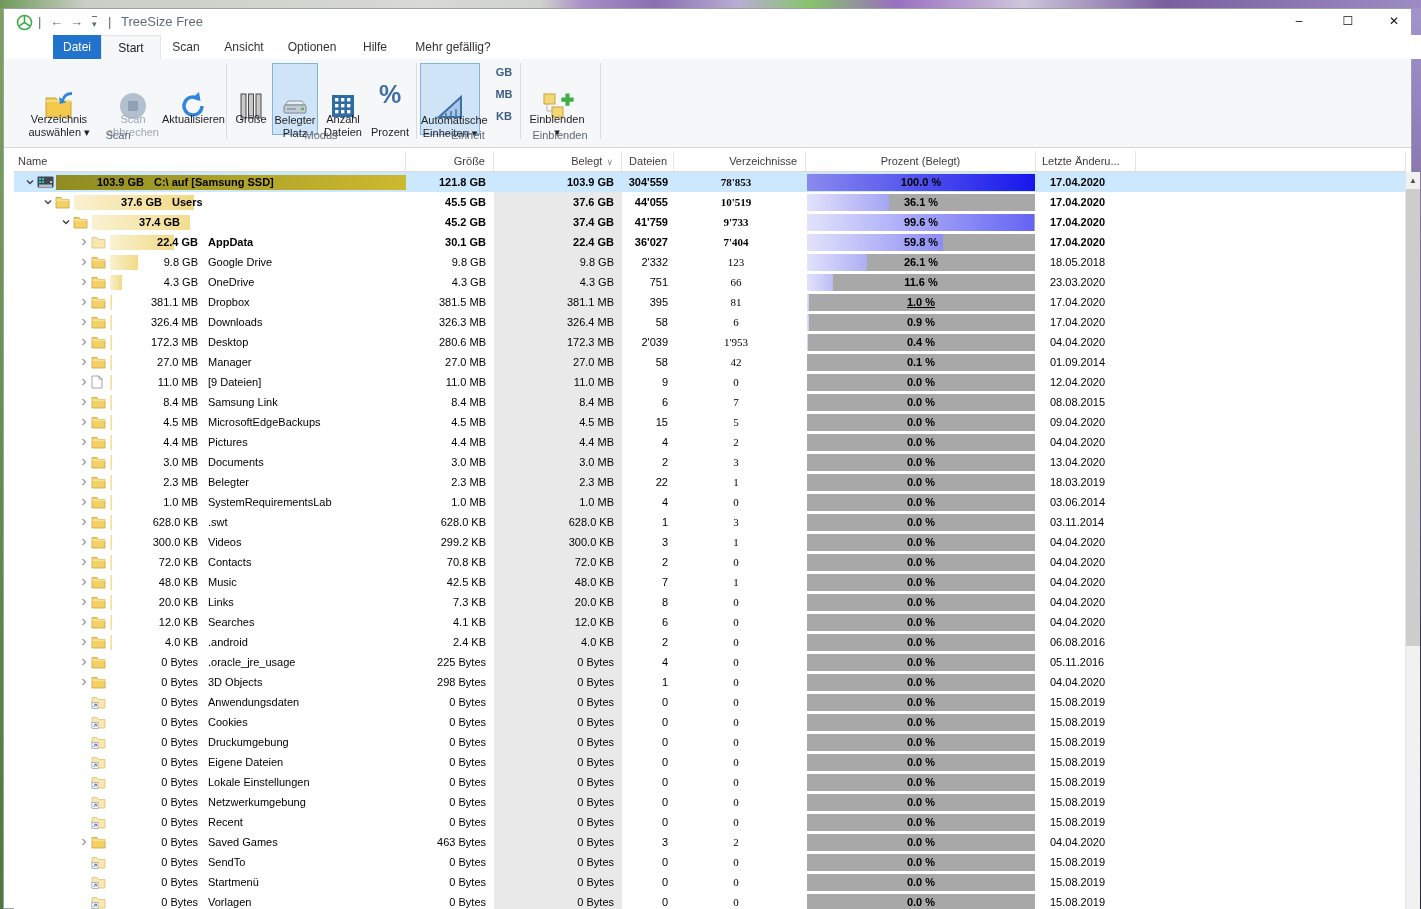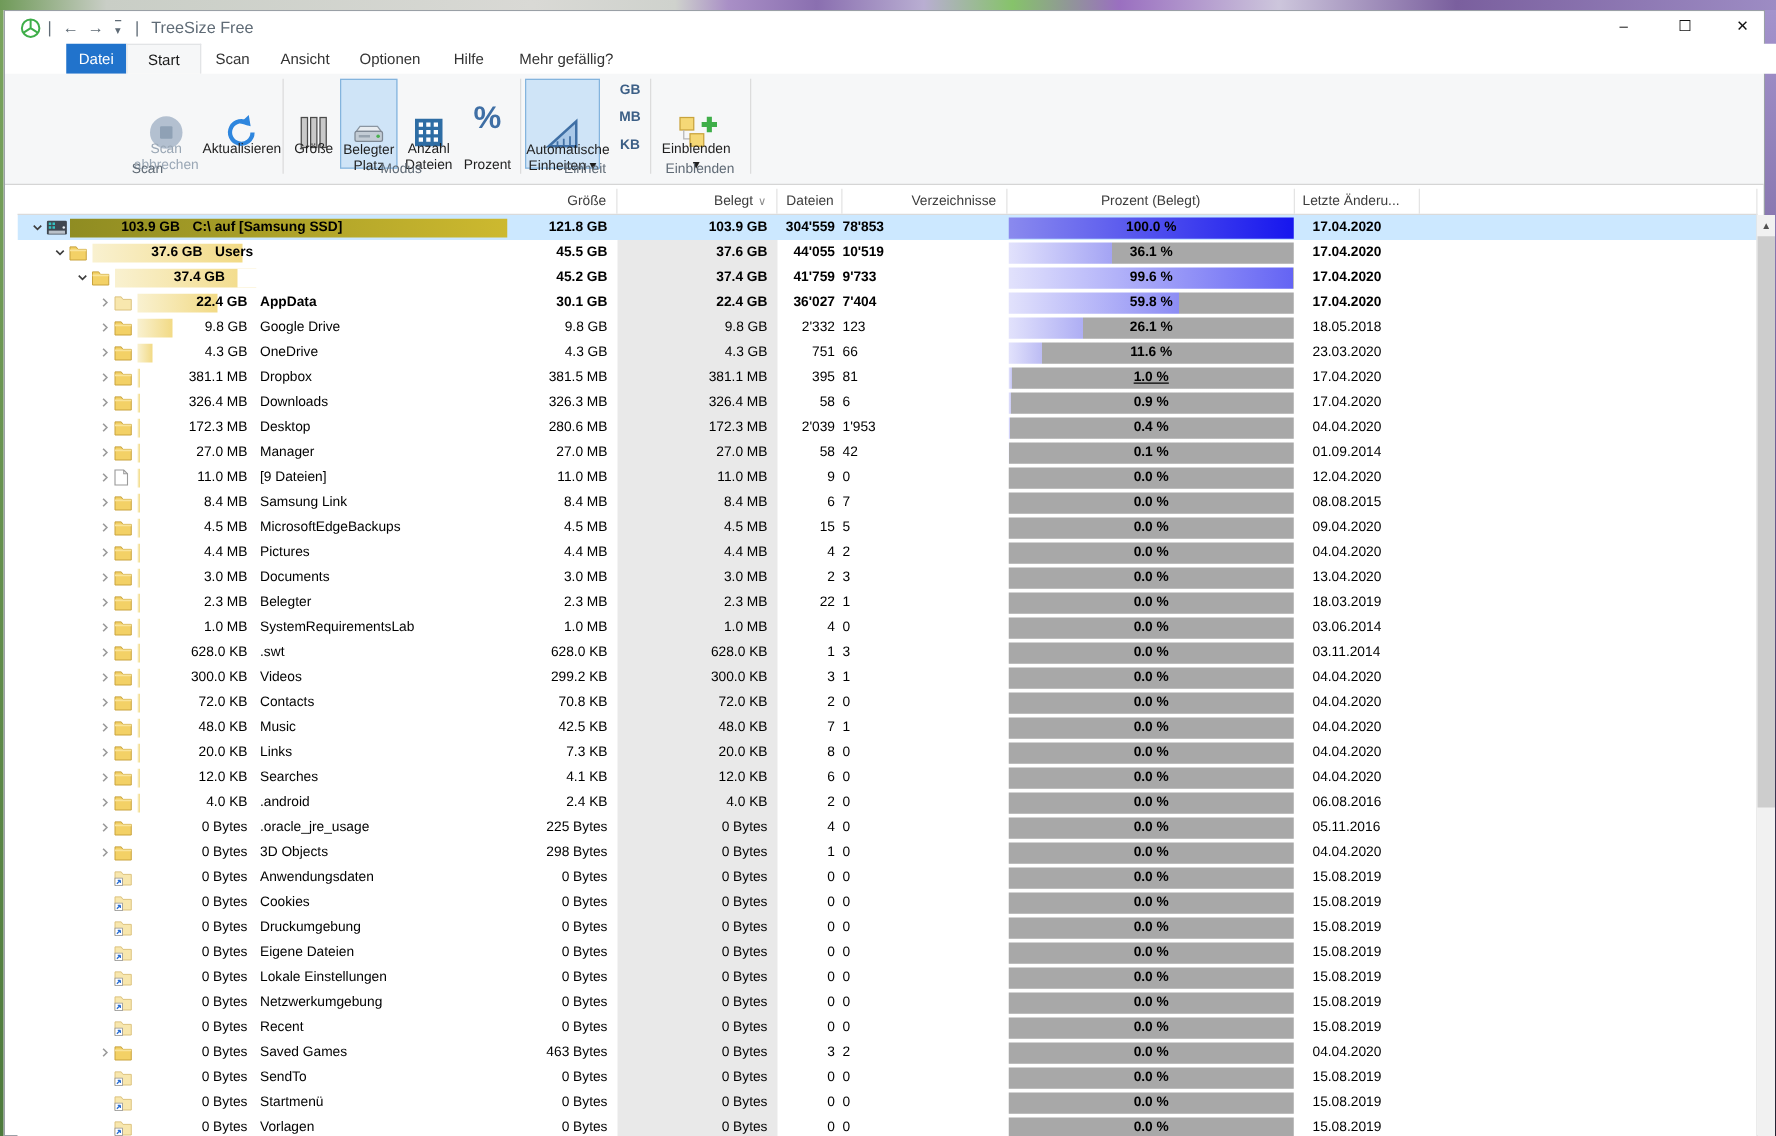--- a/index.html
+++ b/index.html
@@ -48,21 +48,21 @@
   .rows{position:absolute;left:10px;top:163px;width:1392px;height:738px;overflow:hidden;background:#fff;}
   .row{position:relative;width:100%;height:20px;font-size:11px;color:#000;}
   .row.b{font-weight:700;}
   .row.sel{background:#cce8ff;}
   .cell{position:absolute;top:0;height:20px;line-height:20px;box-sizing:border-box;white-space:nowrap;overflow:hidden;}
   .c-name{left:0;width:392px;display:flex;align-items:center;}
   .c-g{left:392px;width:88px;text-align:right;padding-right:8px;}
   .c-b{left:480px;width:128px;text-align:right;padding-right:8px;background:#e9e9e9;}
   .row.sel .c-b{background:transparent;}
   .c-f{left:608px;width:52px;text-align:right;padding-right:6px;}
-  .c-v{left:660px;width:132px;text-align:left;padding-right:8px;}
+  .c-v{left:660px;width:132px;text-align:center;padding-right:8px;font-family:Liberation Serif, serif;}
   .c-p{left:792px;width:230px;}
   .c-d{left:1022px;width:100px;padding-left:14px;}
   .pbar{position:absolute;left:1px;right:1px;top:1.5px;height:17px;text-align:center;line-height:17px;font-weight:700;font-size:11px;color:#000;}
   .exp{width:15px;flex:0 0 15px;display:flex;align-items:center;justify-content:center;z-index:1;}
   .ficon{width:19px;flex:0 0 19px;display:flex;align-items:center;z-index:1;}
   .nsz{width:88px;flex:0 0 88px;text-align:right;z-index:1;position:relative;}
   .nm{margin-left:10px;z-index:1;position:relative;}
   .nbar{position:absolute;top:2.5px;height:15px;z-index:0;}
   .nbar.gold{background:linear-gradient(to right,#8f8c22,#cdb92f);}
   .nbar.yel{background:linear-gradient(to right,#f9f1d0,#f2da85);}
@@ -108,20 +108,30 @@
     <span class="tab" style="left:115px;width:50px">Scan</span>
     <span class="tab" style="left:165px;width:66px">Ansicht</span>
     <span class="tab" style="left:231px;width:70px">Optionen</span>
     <span class="tab" style="left:301px;width:56px">Hilfe</span>
     <span class="tab" style="left:357px;width:100px">Mehr gefällig?</span>
     <span class="ribbon-collapse">⌃</span>
   </div>
 
   <div class="ribbon">
 
+    <div class="rbtn" style="left:10px;width:90px">
+      <span class="ric">
+        <svg width="32" height="30" viewBox="0 0 32 30">
+            <path d="M3 7 h10 l2 3 h13 v16 H3z" fill="#f2c94c" stroke="#c9a23d"></path>
+            <path d="M3 10 h25" stroke="#f7dd82" stroke-width="2"></path>
+            <path d="M29 1 c-6 0 -9 3 -10 7 l-3 -2 1 7 7 -2 -3 -1 c1 -4 4 -6 8 -6 z" fill="#2e86de"></path>
+          </svg>
+      </span><span>Verzeichnis
+auswählen ▾</span>
+    </div>
     <div class="rbtn disabled" style="left:100px;width:58px">
       <span class="ric">
         <svg width="30" height="30" viewBox="0 0 30 30">
             <circle cx="15" cy="15" r="13" fill="#b3c0d0"></circle>
             <rect x="10" y="10" width="10" height="10" rx="1" fill="#8fa1b5"></rect>
           </svg>
       </span><span>Scan
 abbrechen</span>
     </div>
     <div class="rbtn" style="left:158px;width:62px">
@@ -205,20 +215,21 @@
             <path d="M25 2 h5 v5 h5 v5 h-5 v5 h-5 v-5 h-5 v-5 h5 z" fill="#3fae49" transform="scale(0.82) translate(6,1)"></path>
           </svg>
       </span><span>Einblenden
 ▾</span>
     </div>
     <div class="rgrouplabel" style="left:516px;width:80px">Einblenden</div>
     <div class="rsep" style="left:596px"></div>
   </div>
 
   <div class="lheader">
+    <span class="hc" style="left:0;width:392px;padding-left:4px">Name</span>
     <span class="hc" style="left:392px;width:88px;text-align:right;padding-right:8px">Größe</span>
     <span class="hc" style="left:480px;width:128px;text-align:right;padding-right:8px"><span>Belegt</span><span class="sortglyph">∨</span></span>
     <span class="hc" style="left:608px;width:52px;text-align:right;padding-right:6px">Dateien</span>
     <span class="hc" style="left:660px;width:132px;text-align:right;padding-right:8px">Verzeichnisse</span>
     <span class="hc" style="left:792px;width:230px;text-align:center">Prozent (Belegt)</span>
     <span class="hc" style="left:1022px;width:100px;padding-left:6px">Letzte Änderu...</span>
   </div>
 
   <div class="rows" id="rows">
       <div class="row b sel">

